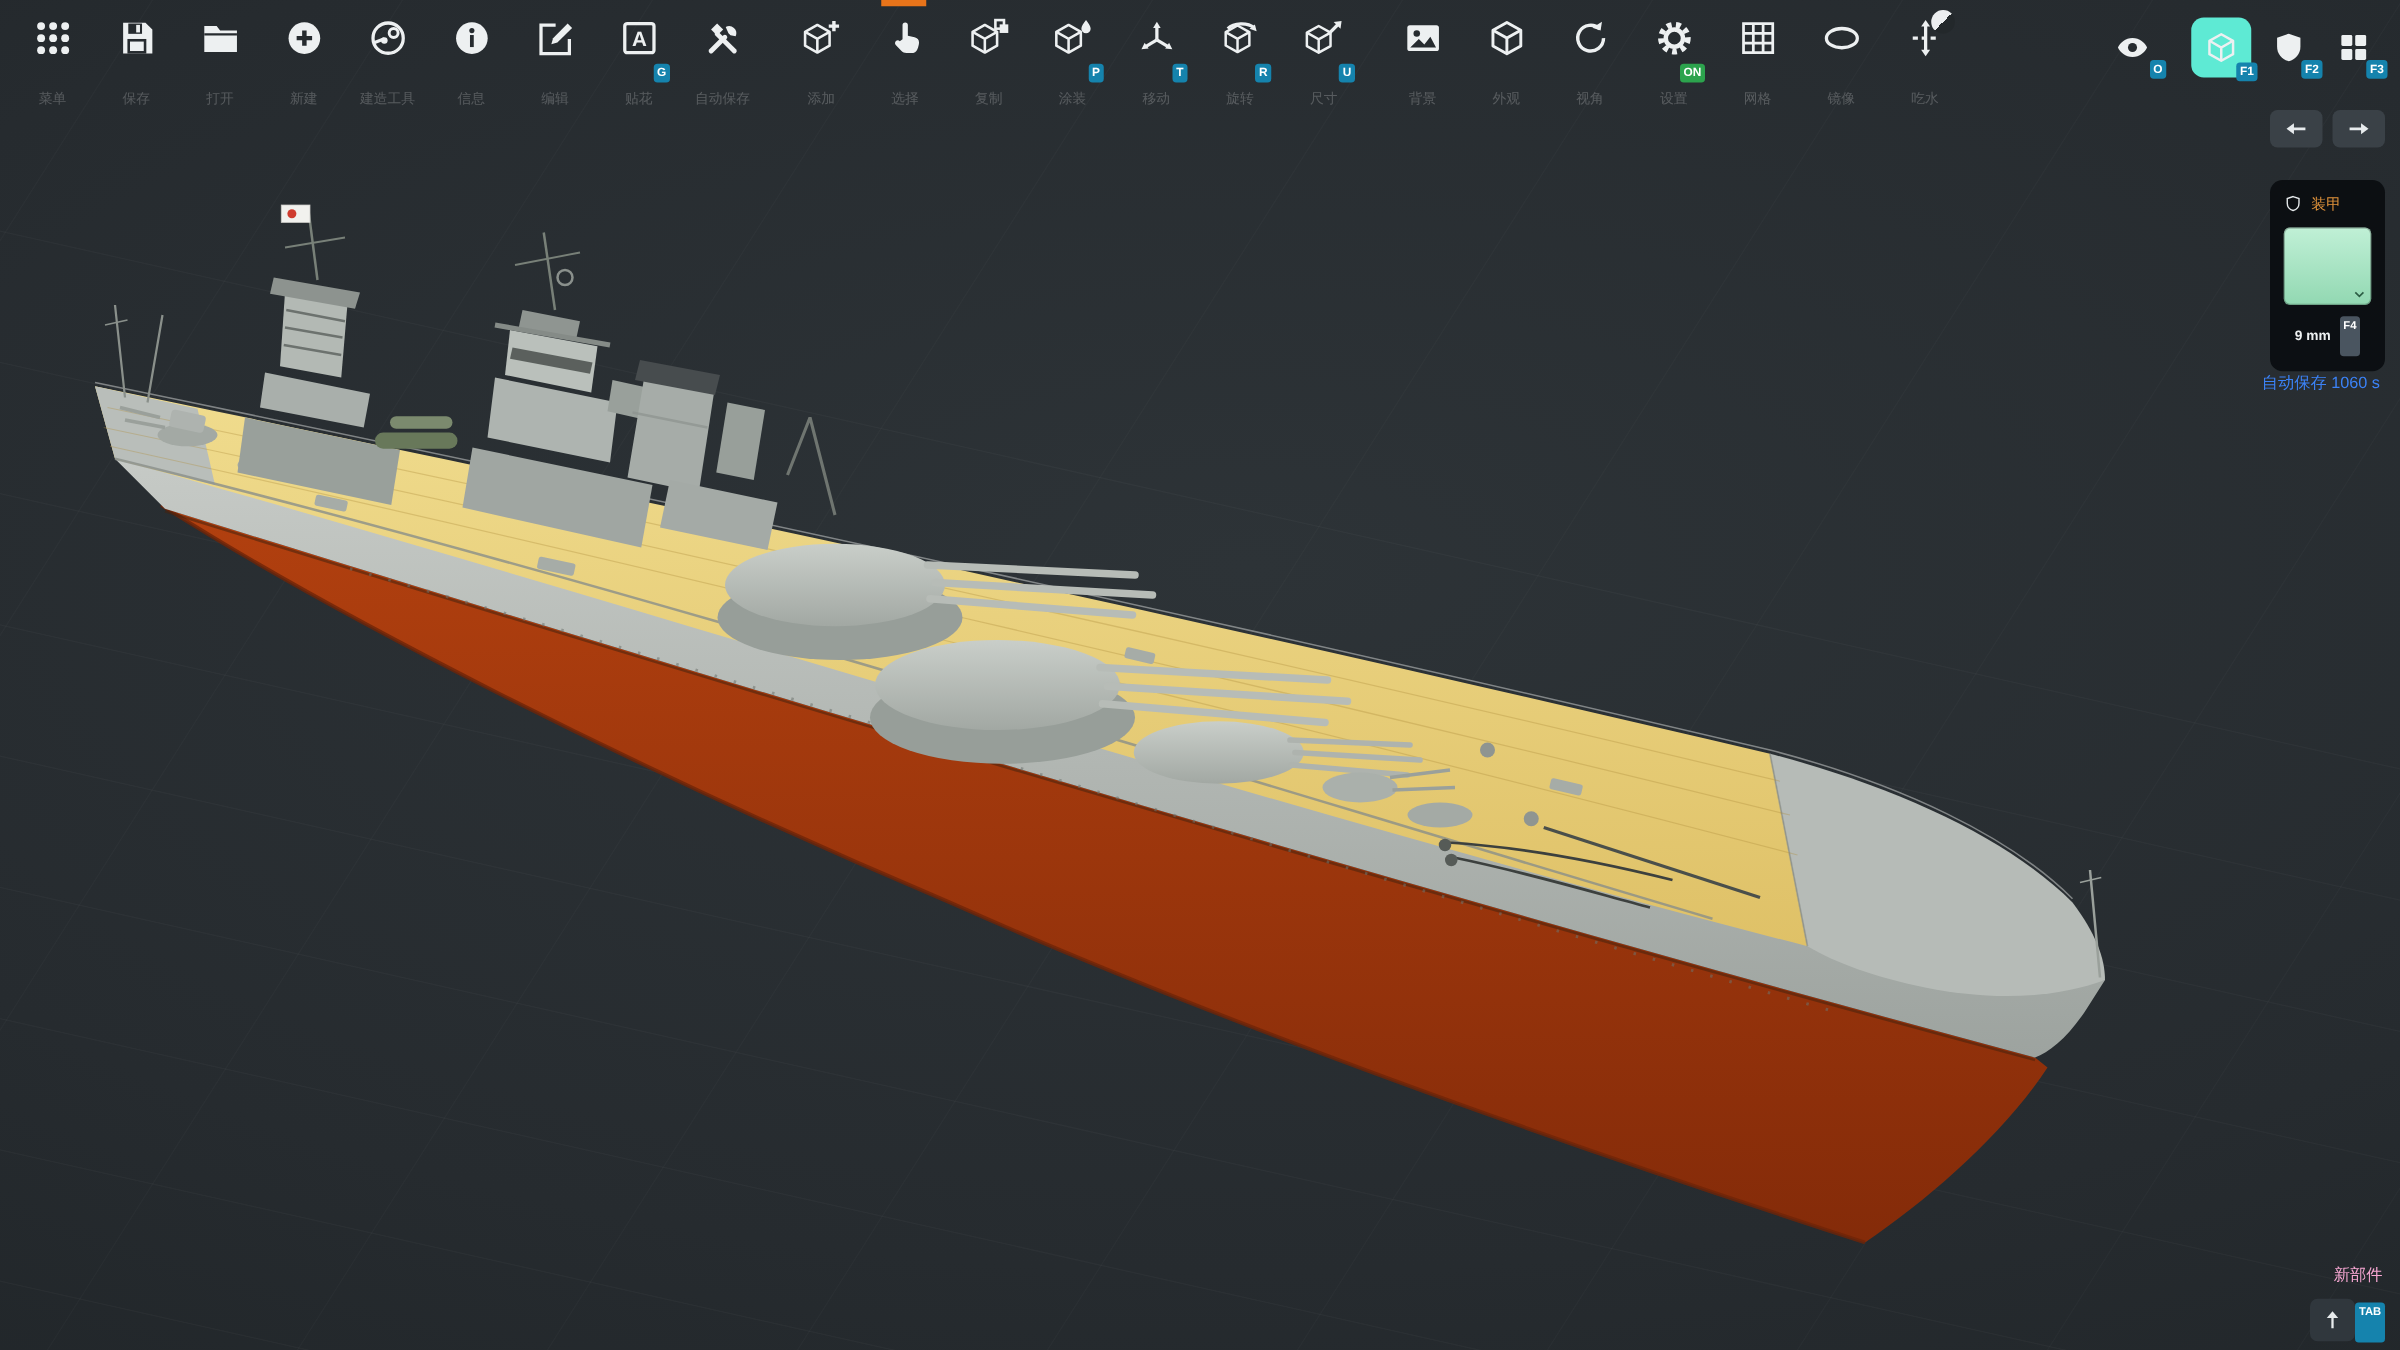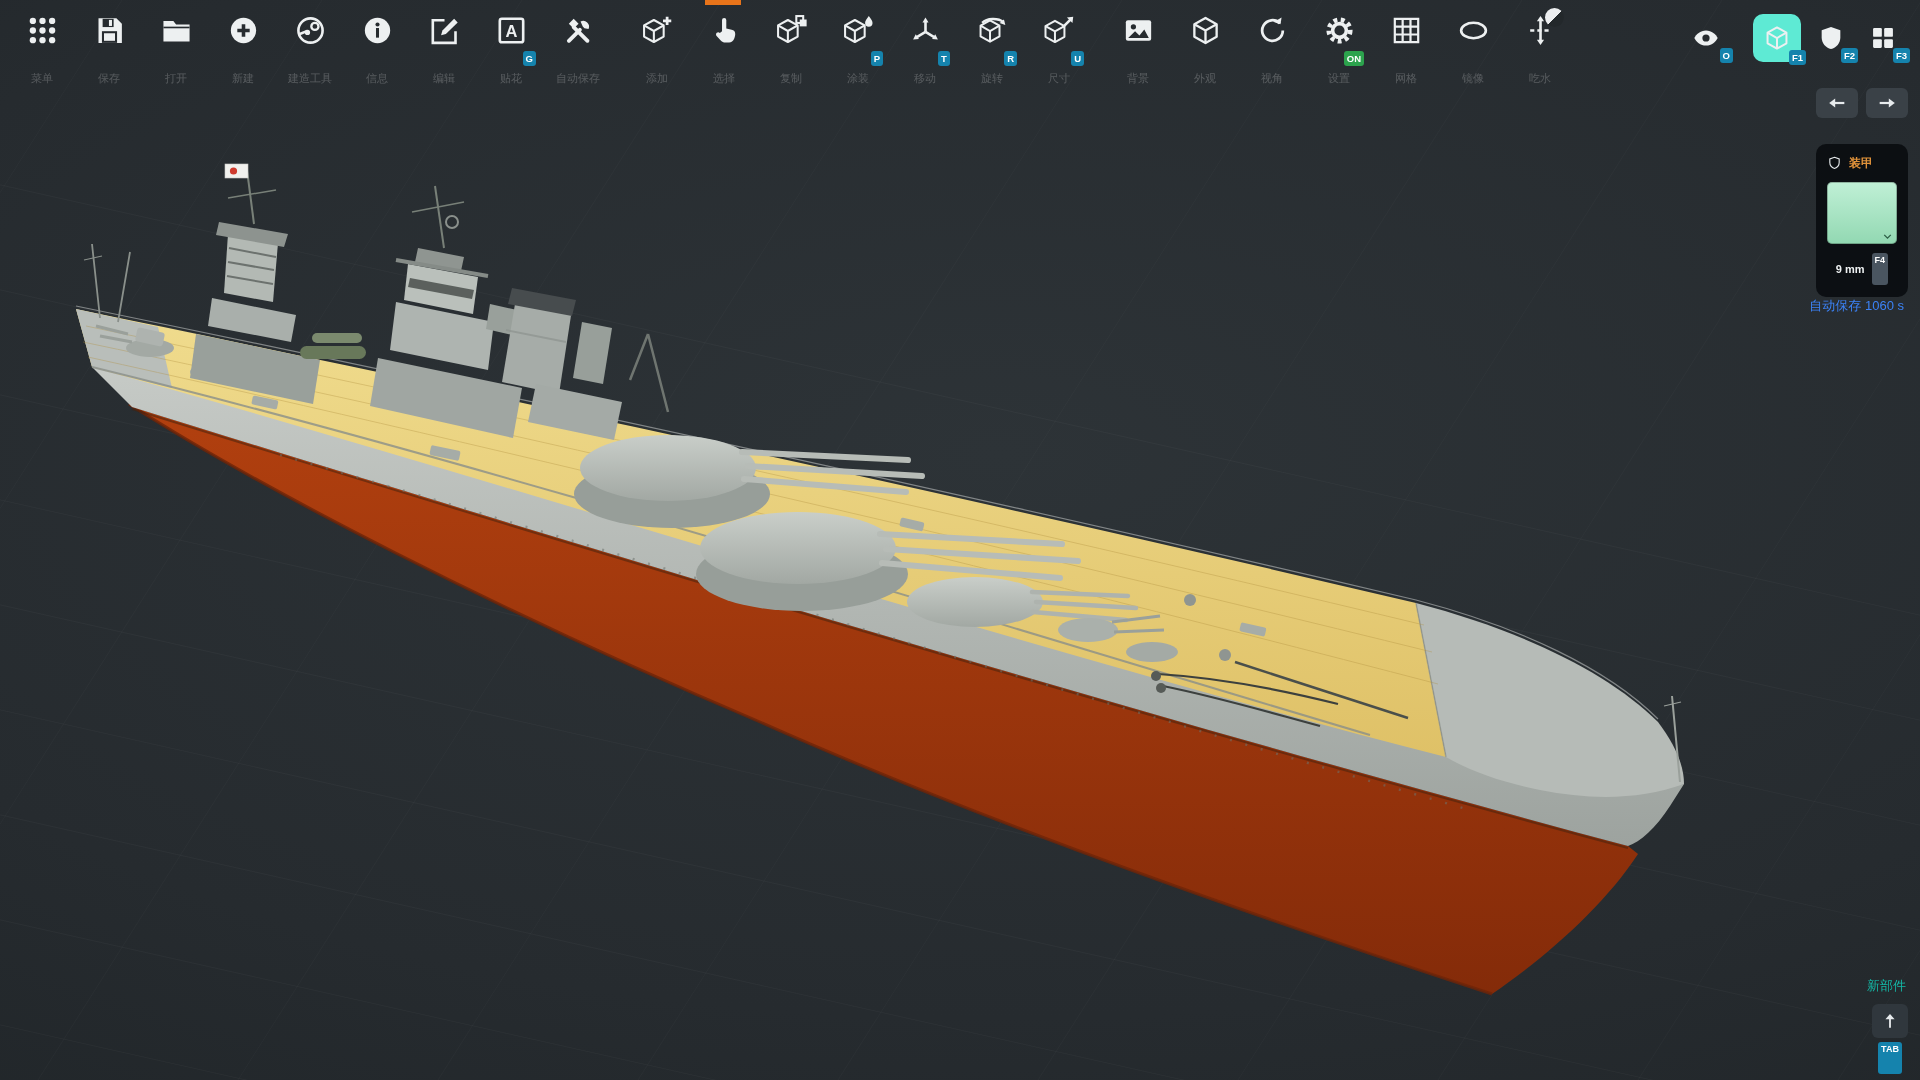--- a/index.html
+++ b/index.html
@@ -51,34 +51,34 @@
   .history{position:absolute;top:88px;right:12px;display:flex;gap:8px;z-index:6}
   .hbtn{width:42px;height:30px;border:none;border-radius:6px;background:#3a4147;color:#e7ebed;
     display:flex;align-items:center;justify-content:center;cursor:pointer;padding:0}
   .hbtn svg{width:22px;height:22px}
 
   .armor-panel{position:absolute;top:144px;right:12px;width:92px;background:var(--panel-bg);
     border-radius:10px;padding:10px 11px 12px;z-index:6}
   .ap-head{display:flex;align-items:center;gap:7px}
   .ap-shield{width:15px;height:18px;color:#e3e7e9}
   .ap-shield svg{width:100%;height:100%}
-  .ap-title{font-size:12px;font-weight:700;color:var(--armor-title)}
+  .ap-title{font-size:12px;font-weight:400;color:var(--armor-title)}
   .swatch{margin-top:10px;height:62px;border-radius:5px;position:relative;cursor:pointer;
     background:linear-gradient(180deg,var(--swatch-top),var(--swatch-bot));
     box-shadow:inset 0 0 0 1px rgba(0,0,0,.25)}
   .chev{position:absolute;right:3px;bottom:2px;width:13px;height:13px;color:rgba(25,70,48,.85)}
   .chev svg{width:100%;height:100%}
   .ap-foot{margin-top:9px;display:flex;align-items:center;justify-content:center;gap:7px;
     font-size:11px;color:#eef1f2;font-weight:600}
 
   .autosave{position:absolute;top:297px;right:16px;font-size:13px;color:#3b82f6;z-index:6}
 
   .newpart{position:absolute;right:12px;bottom:6px;display:flex;flex-direction:column;align-items:flex-end;z-index:6}
-  .np-label{font-size:13px;color:#14b8a6;margin-bottom:9px;margin-right:2px}
-  .np-col{display:flex;flex-direction:column;align-items:center}
+  .np-label{font-size:13px;color:#f9a8d4;margin-bottom:9px;margin-right:2px}
+  .np-col{display:flex;flex-direction:row;align-items:center}
   .np-btn{width:36px;height:34px;border:none;border-radius:6px;background:#30373d;color:#e7ebed;
     display:flex;align-items:center;justify-content:center;cursor:pointer;padding:0}
   .np-btn svg{width:20px;height:20px}
   .np-col .badge.s{margin-top:4px}
 </style>
 </head>
 <body>
 
 <div class="viewport">
   <svg id="gridlines" viewBox="0 0 1920 1080" preserveAspectRatio="none">

